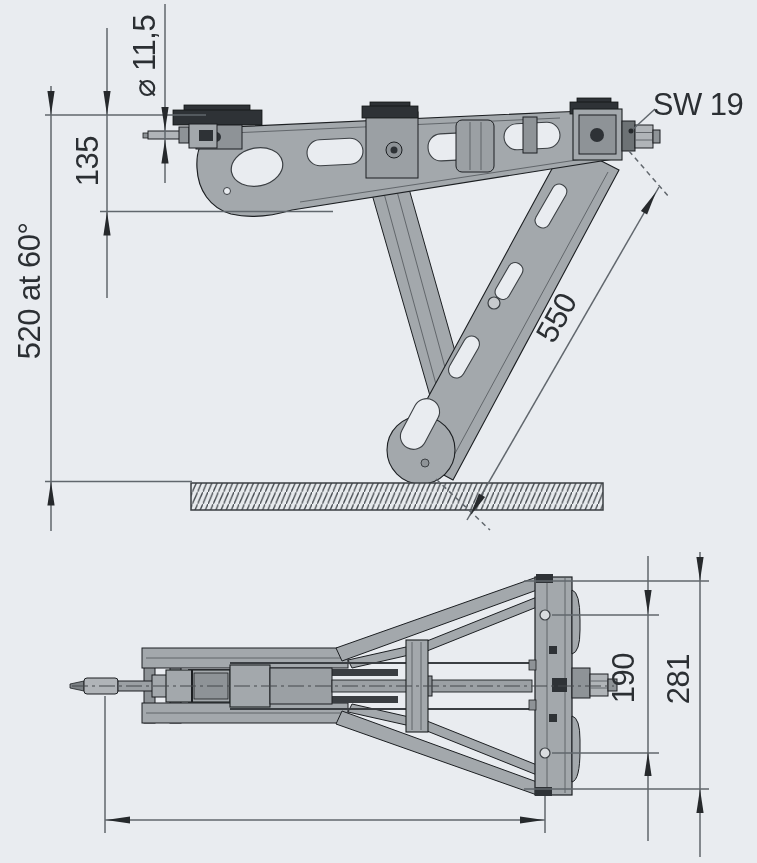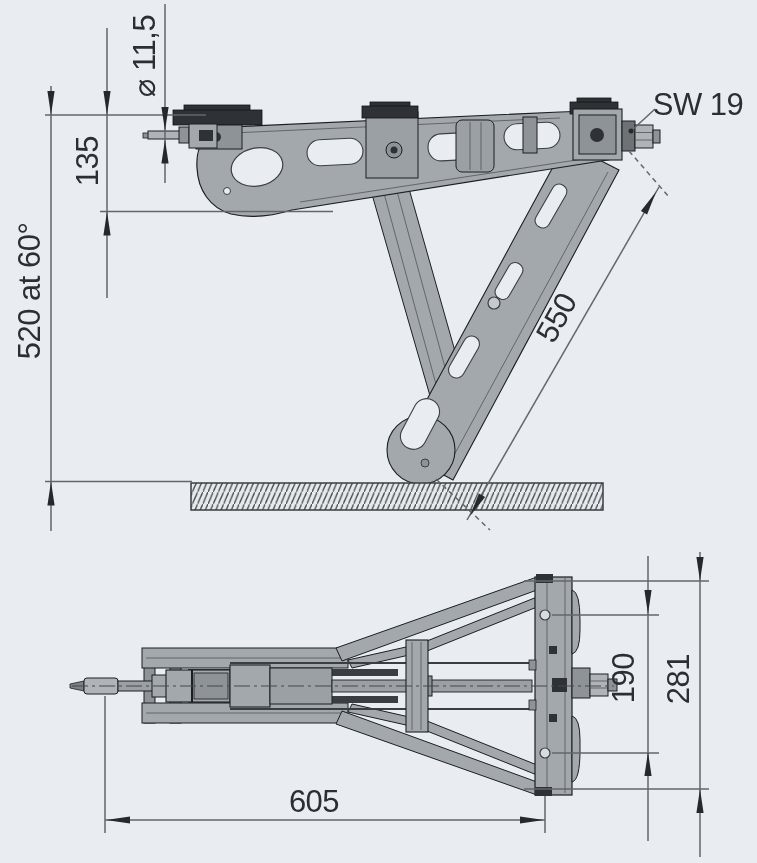--- a/index.html
+++ b/index.html
@@ -241,17 +241,16 @@
       <use href="#ar-u" transform="translate(700,789)"></use>
     </g>
   </g>
 </svg>
 
 <div class="dim-label rot90 l-dia">⌀ 11,5</div>
 <div class="dim-label rot90 l-135">135</div>
 <div class="dim-label rot90 l-520">520 at 60°</div>
 <div class="dim-label l-sw19">SW 19</div>
 <div class="dim-label rot61 l-550">550</div>
-<div class="dim-label l-605">605</div>
 <div class="dim-label rot90 l-190">190</div>
 <div class="dim-label rot90 l-281">281</div>
 
 </div>
 
 </body></html>

